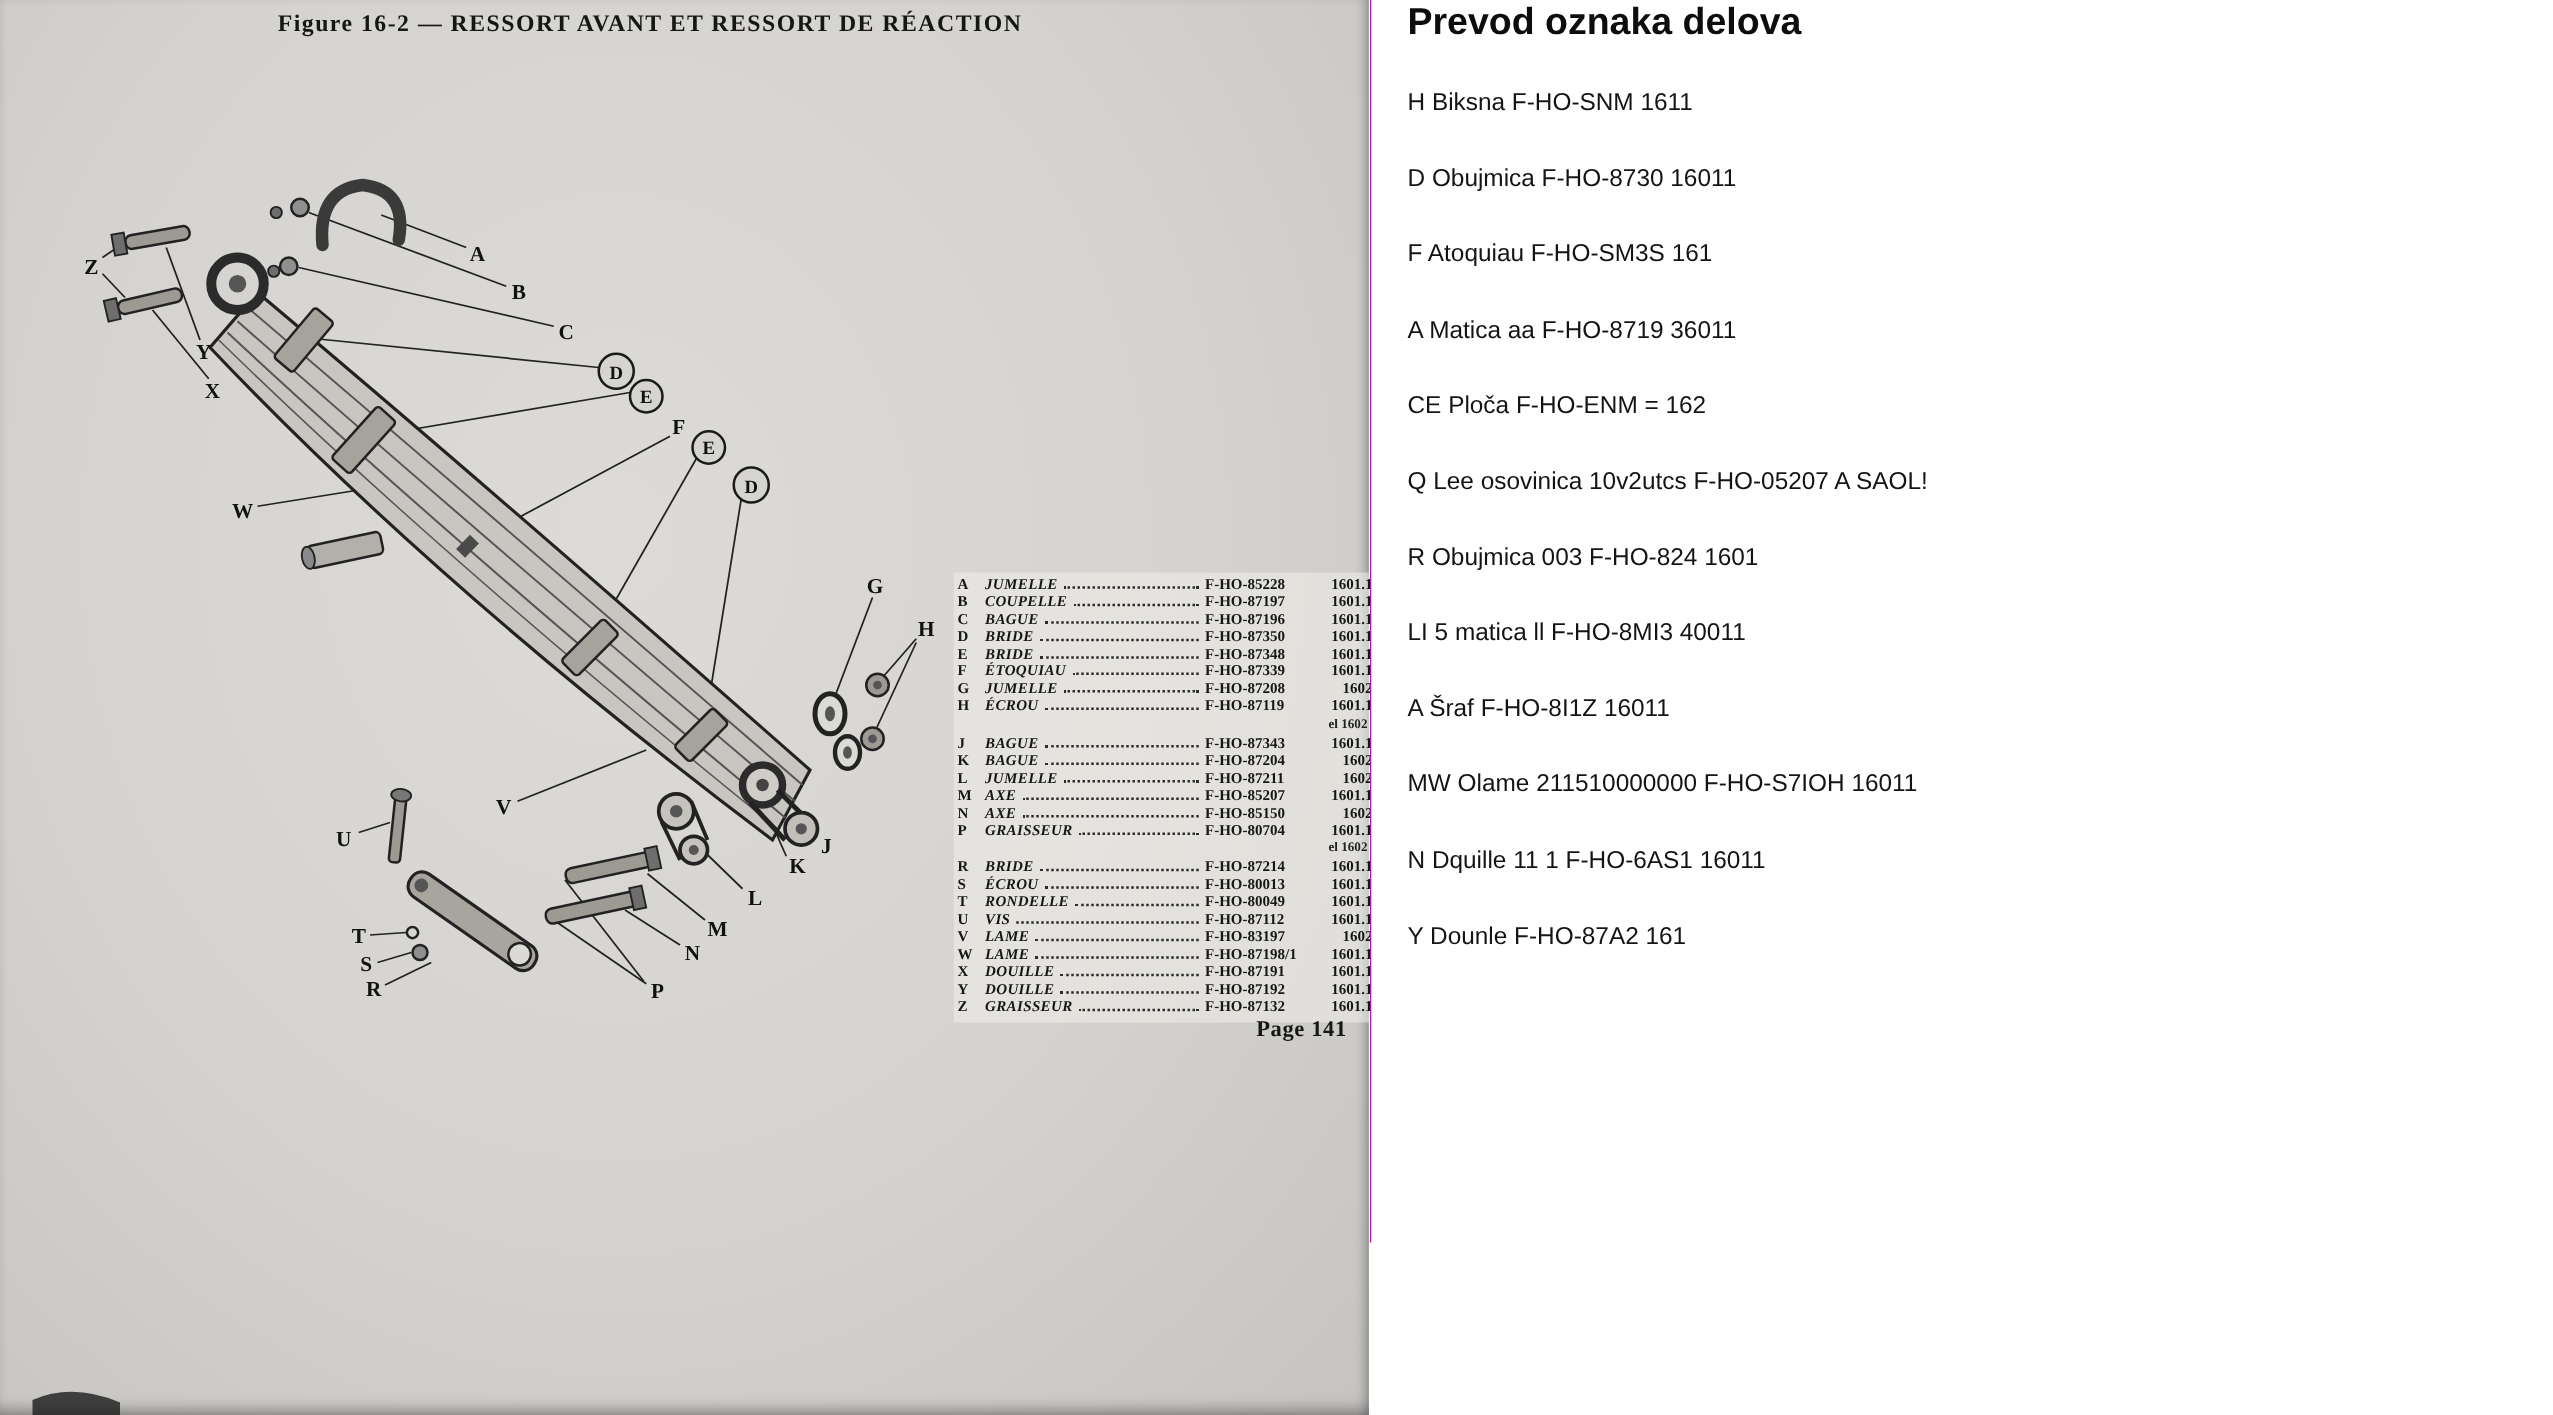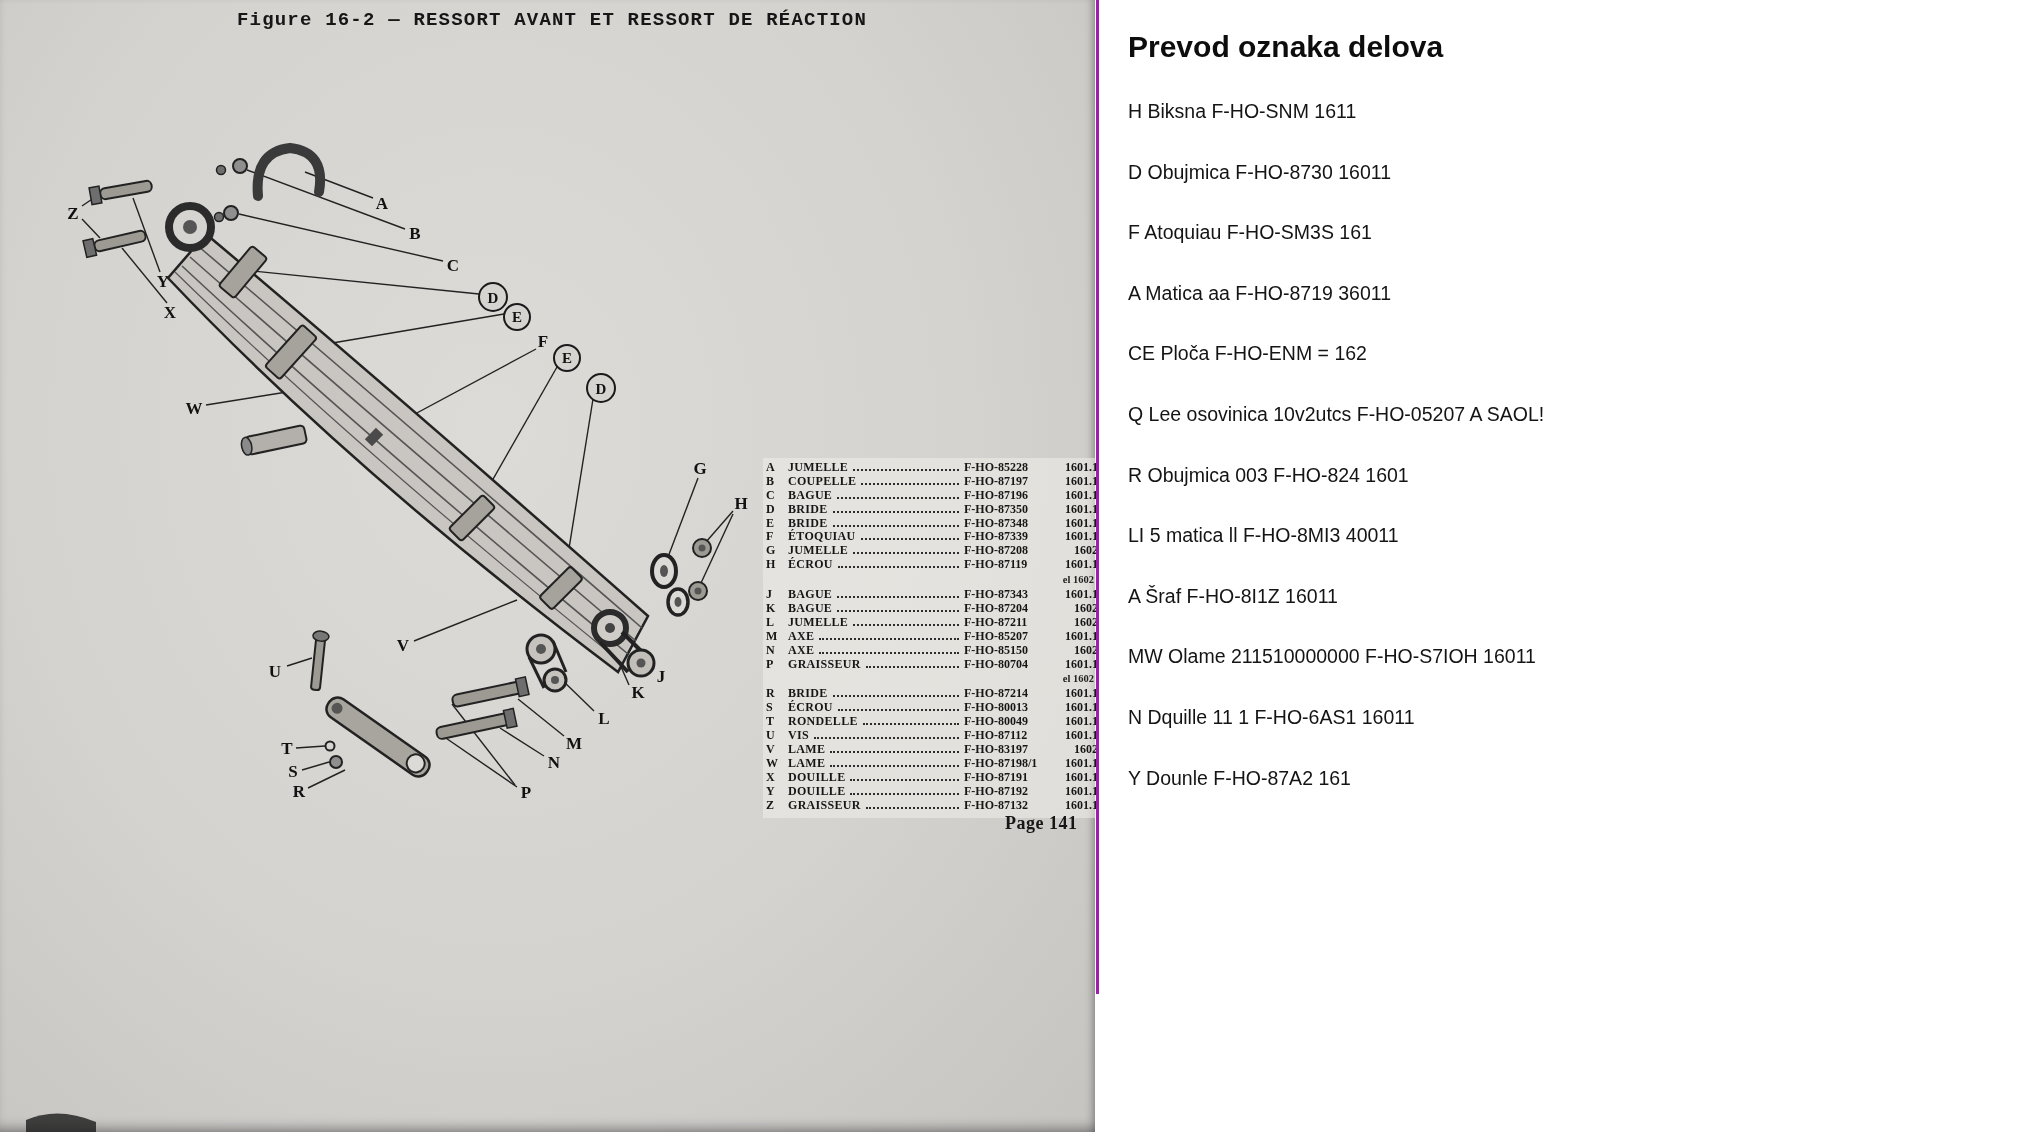--- a/index.html
+++ b/index.html
@@ -4,42 +4,42 @@
 <style>
   html,body{margin:0;padding:0;background:#fff;}
   .stage{position:relative;width:2042px;height:1132px;overflow:hidden;background:#fff;
          font-family:"Liberation Sans",sans-serif;}
 
   
   .scan-page{position:absolute;left:0;top:0;width:1095px;height:1132px;
     background:radial-gradient(ellipse at 45% 38%, #dddbd8 0%, #d5d3d0 55%, #c6c4c1 100%);
     box-shadow:inset -7px 0 9px -5px rgba(0,0,0,.3), inset 0 -10px 12px -6px rgba(0,0,0,.35);}
   .figure-title{position:absolute;top:9px;left:0;width:1040px;text-align:center;
-    font-family:Liberation Mono, monospace;font-weight:bold;font-size:19px;
-    letter-spacing:1.2px;color:#161616;padding-left:32px;}
+    font-family:Liberation Serif, serif;font-weight:bold;font-size:19px;
+    letter-spacing:1.2px;color:#161616;}
   .diagram{position:absolute;left:0;top:0;}
 
   
   .parts-table{position:absolute;left:763px;top:458px;width:332px;
     background:rgba(240,238,234,.55);padding:2px 3px 4px 3px;
     font-family:"Liberation Serif","DejaVu Serif",serif;color:#161616;}
   .prow{display:flex;align-items:baseline;height:13.9px;font-weight:bold;font-size:12px;line-height:13.9px;white-space:nowrap;}
   .pl{width:22px;flex:0 0 22px;}
-  .pn{flex:0 0 auto;letter-spacing:.3px;}
+  .pn{flex:0 0 auto;letter-spacing:.3px;font-style:italic;}
   .dots{flex:1 1 auto;border-bottom:2px dotted #2c2c2c;height:9px;margin:0 5px 2px 5px;min-width:8px;}
   .pno{flex:0 0 88px;width:88px;}
   .pg{flex:0 0 46px;width:46px;text-align:right;}
   .pnote{height:13px;text-align:right;font-size:10.5px;font-weight:bold;color:#222;padding-right:4px;}
   .pgroup{margin-bottom:3px;}
   .page-number{position:absolute;left:1005px;top:813px;
     font-family:"Liberation Serif","DejaVu Serif",serif;font-weight:bold;font-size:18px;color:#161616;letter-spacing:.5px;}
 
   
   .translation-panel{position:absolute;left:1096px;top:0;width:946px;height:994px;background:#ffffff;
-    border-left:3px solid #a21caf;box-sizing:border-box;padding:29px 20px 0 29px;color:#111;}
+    border-left:1px solid #a21caf;box-sizing:border-box;padding:0 20px 0 29px;color:#111;}
   .translation-panel h1{margin:0 0 14px 0;font-size:30px;line-height:36px;font-weight:bold;
     font-family:"Liberation Sans","DejaVu Sans",sans-serif;color:#0d0d0d;}
   .tr-line{font-size:19.5px;line-height:28.6px;color:#141414;margin-top:32px;}
 </style>
 </head>
 <body>
 
 <div class="stage">
 
   <div class="scan-page">

